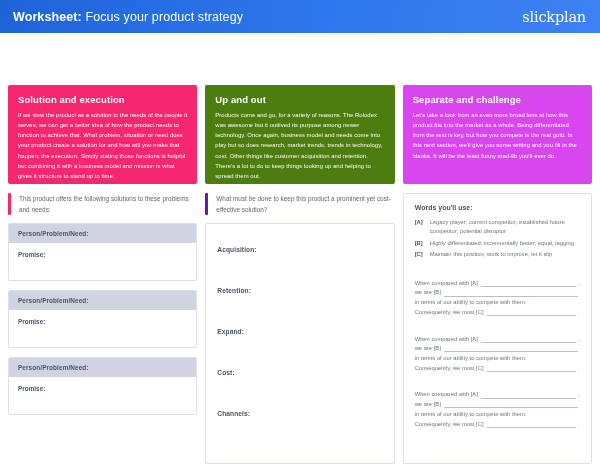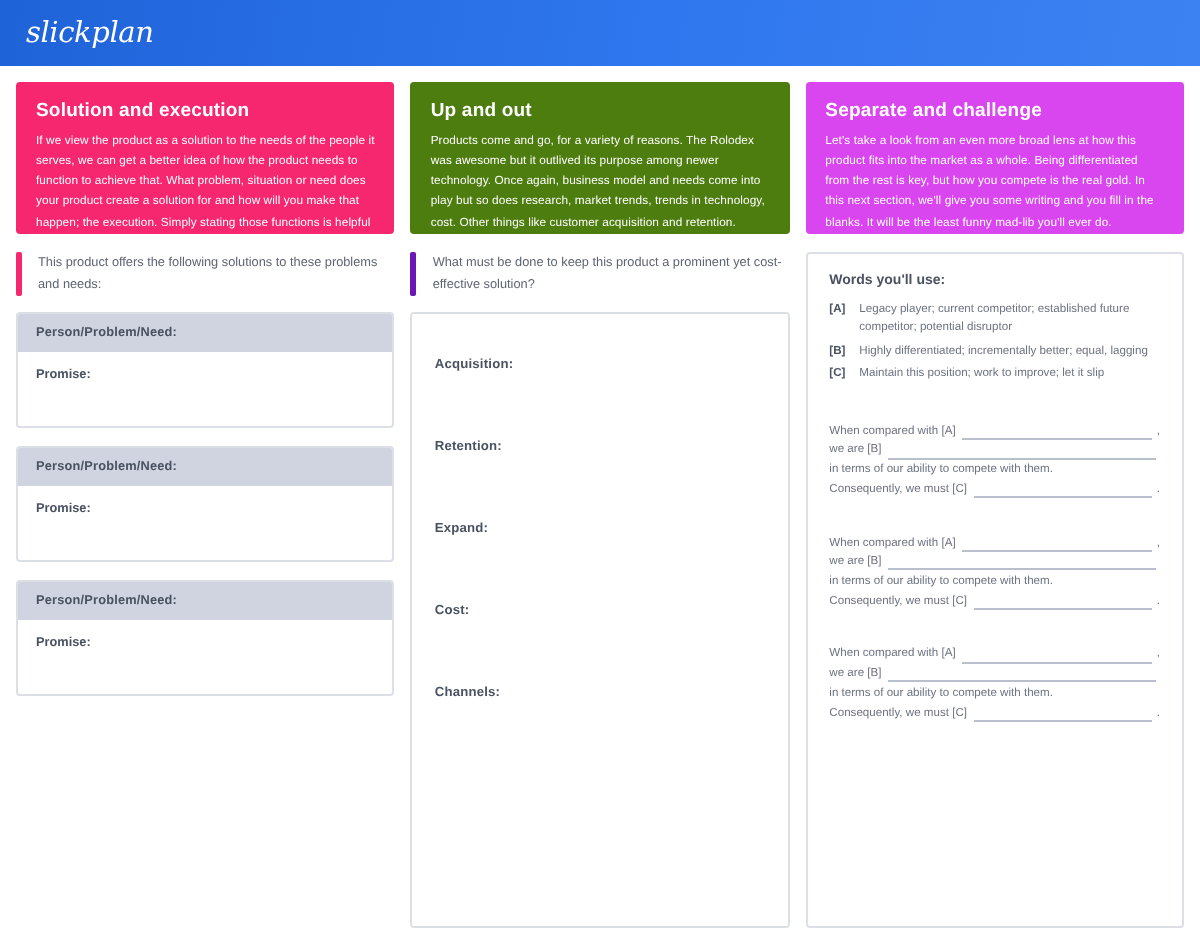--- a/index.html
+++ b/index.html
@@ -29,21 +29,20 @@
     font-size: 12.5px;
     letter-spacing: 0.1px;
     white-space: nowrap;
   }
   .header-title .bold {
     font-weight: bold;
   }
   .logo {
     color: #ffffff;
     font-family: "DejaVu Serif", serif;
-    font-style: italic;
     font-size: 14.5px;
     letter-spacing: -0.2px;
     white-space: nowrap;
   }
 
   
   .board {
     display: flex;
     gap: 8px;
     padding: 8px 8px 0 8px;
@@ -56,21 +55,22 @@
     flex-direction: column;
     min-width: 0;
   }
 
   
   .panel {
     border-radius: 2px;
     padding: 9px 10px 11px 10px;
     box-sizing: border-box;
     color: #ffffff;
-    height: 76px;
+    height: 99px;
+    margin-top: 44px;
   }
   .panel-pink   { background: #f7276f; }
   .panel-purple { background: #4d7c0f; }
   .panel-indigo { background: #d946ef; }
   .panel-title {
     font-size: 9.5px;
     font-weight: bold;
     margin-bottom: 5px;
     letter-spacing: 0.1px;
   }
@@ -196,20 +196,24 @@
     border-bottom: 1px solid #b9bfcc;
     margin: 0 2px 1.5px 3px;
     min-width: 10px;
   }
   .tail { flex: none; }
 </style>
 </head>
 <body>
 
 <div class="header">
+  <div class="header-title">
+    <span class="bold">Worksheet:</span>
+    <span>Focus your product strategy</span>
+  </div>
   <div class="logo">slickplan</div>
 </div>
 
 <div class="board">
 
   <div class="col">
     <div class="panel panel-pink">
       <div class="panel-title">Solution and execution</div>
       <div class="panel-body">If we view the product as a solution to the needs of the people it serves, we can get a better idea of how the product needs to function to achieve that. What problem, situation or need does your product create a solution for and how will you make that happen; the execution. Simply stating those functions is helpful but combining it with a business model and mission is what gives it structure to stand up to time.</div>
     </div>

